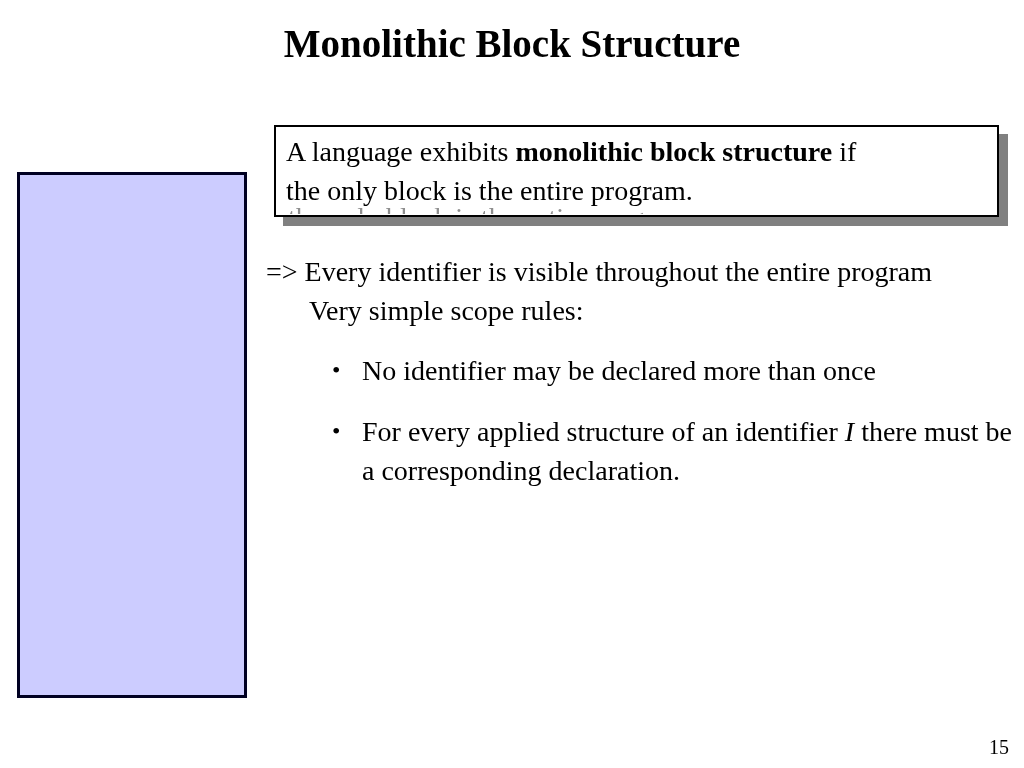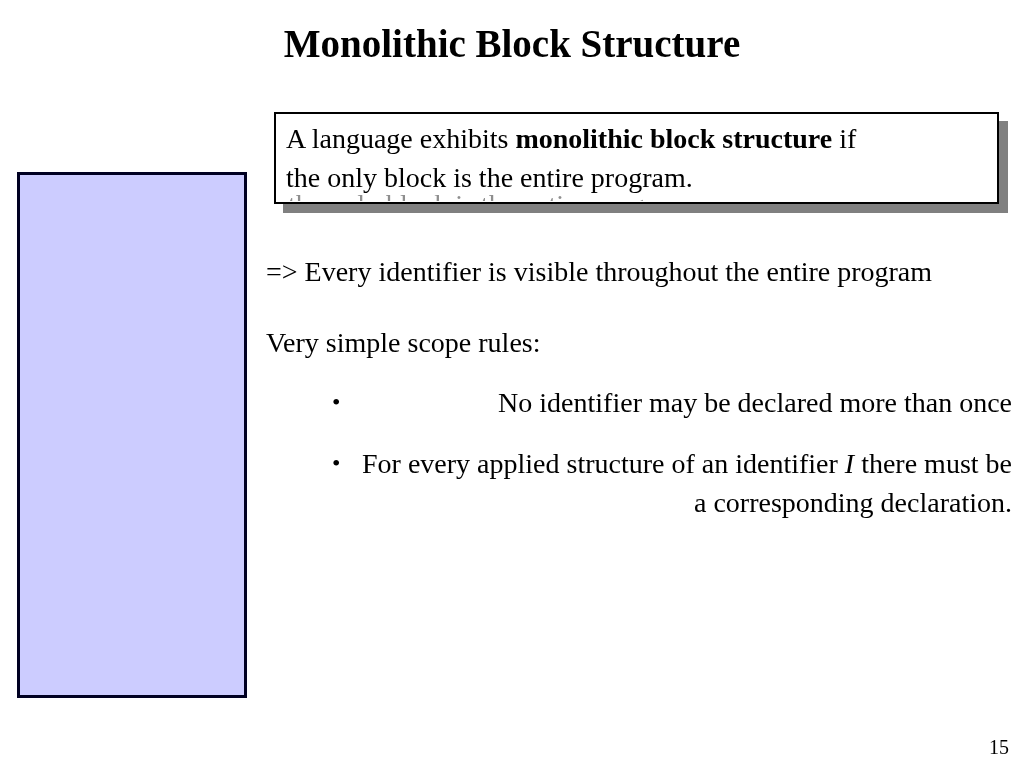--- a/index.html
+++ b/index.html
@@ -46,21 +46,21 @@
     left: 17px;
     top: 172px;
     width: 230px;
     height: 526px;
     background: var(--block-fill);
     border: 3px solid var(--block-border);
   }
   .def-box {
     position: absolute;
     left: 274px;
-    top: 112px;
+    top: 125px;
     width: 725px;
     height: 92px;
     background: #ffffff;
     border: 2px solid #000000;
     box-shadow: 9px 9px 0 0 var(--box-shadow);
     padding: 5px 0 0 10px;
     font-size: 28px;
     line-height: 39px;
   }
   .def-line { white-space: nowrap; }
@@ -76,34 +76,34 @@
   }
   .def-ghost span { display: block; margin-top: -5px; font-size: 28px; line-height: 30px; }
   .body-text {
     position: absolute;
     left: 266px;
     top: 252px;
     width: 750px;
     font-size: 28px;
     line-height: 39px;
   }
-  .para-implication { margin-bottom: 32px; }
-  .para-scope { margin-bottom: 21px; }
+  .para-implication { }
+  .para-scope { margin-bottom: 21px; margin-left: 43px; }
   .bullet-row {
     display: flex;
     align-items: flex-start;
     padding-left: 66px;
     margin-bottom: 22px;
   }
   .bullet-marker {
     width: 30px;
     flex: 0 0 30px;
     font-size: 24px;
   }
-  .bullet-text { width: 650px; text-align: right; }
+  .bullet-text { width: 650px; }
   .page-number {
     position: absolute;
     right: 15px;
     bottom: 11px;
     font-size: 20px;
     line-height: 1;
   }
 </style>
 </head>
 <body>

